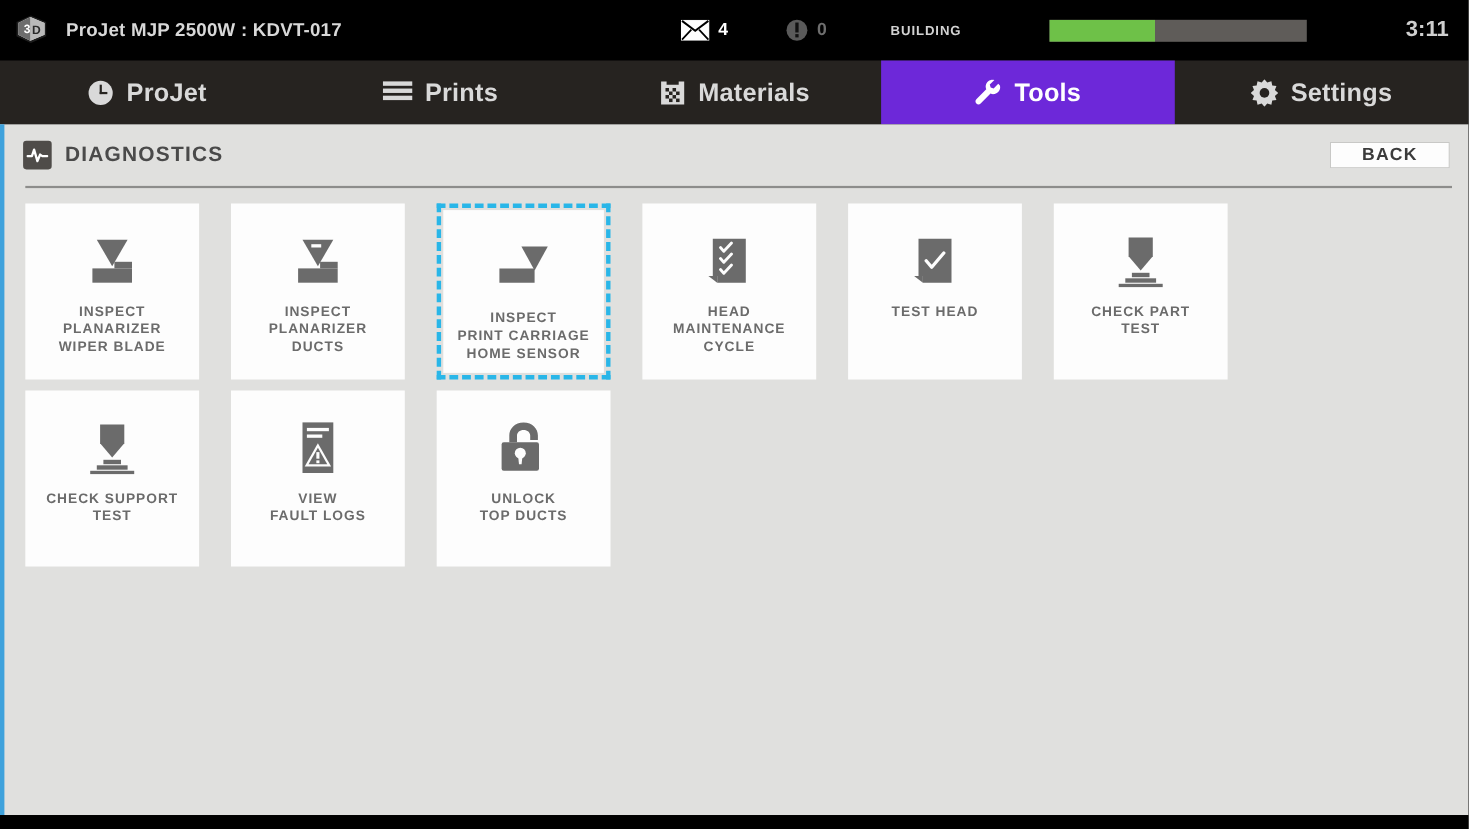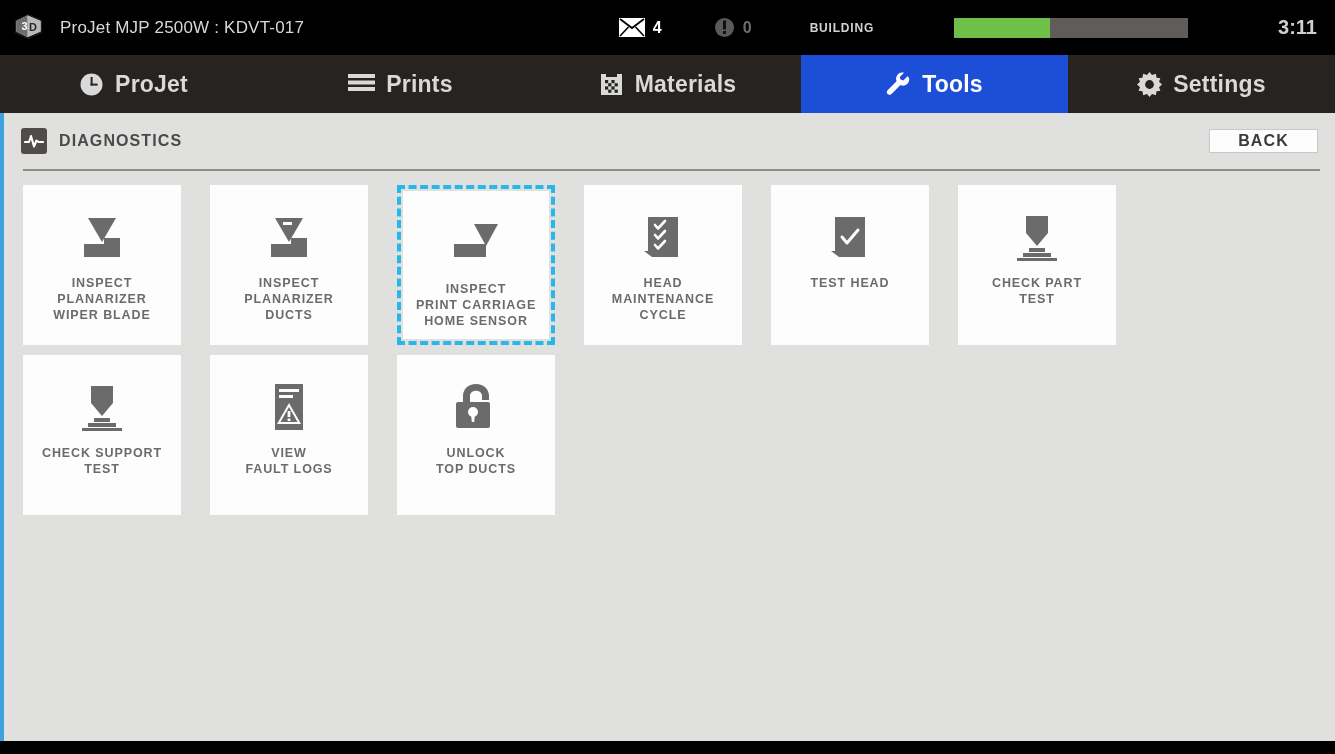--- a/index.html
+++ b/index.html
@@ -11,21 +11,21 @@
   }
   #app { position:relative; width:1335px; height:754px; background:#000; }
 
   
   .titlebar {
     position:absolute; left:0; top:0; width:1335px; height:55px;
     background:#000; display:flex; align-items:center;
   }
   .logo { width:34px; height:34px; margin-left:12px; flex:0 0 auto; }
   .title-text {
-    margin-left:14px; color:#d8d8d8; font-size:17px; font-weight:normal;
+    margin-left:14px; color:#d8d8d8; font-size:17px; font-weight:bold;
     letter-spacing:0.2px; white-space:nowrap;
   }
   .status-group { display:flex; align-items:center; margin-left:auto; }
   .stat { display:flex; align-items:center; margin-right:0; }
   .stat .glyph { display:flex; align-items:center; justify-content:center; }
   .stat .count { font-size:16px; font-weight:bold; margin-left:8px; }
   .count-mail { color:#ffffff; }
   .count-alert { color:#6e6e6e; }
   .build-state {
     color:#d2d2d2; font-size:12px; font-weight:bold; letter-spacing:0.8px;
@@ -61,21 +61,21 @@
   }
   .subheader {
     position:relative; height:56px; display:flex; align-items:center;
     padding:0 17px 0 17px;
   }
   .sub-ico {
     width:26px; height:26px; background:#4f4c49; border-radius:3px;
     display:flex; align-items:center; justify-content:center; flex:0 0 auto;
   }
   .sub-title {
-    margin-left:12px; color:#4a4a4a; font-size:16px; font-weight:bold;
+    margin-left:12px; color:#4a4a4a; font-size:19px; font-weight:bold;
     letter-spacing:1.1px;
   }
   .back-btn {
     margin-left:auto; width:109px; height:24px; background:#fdfdfd;
     border:1px solid #c8c8c6; display:flex; align-items:center;
     justify-content:center; color:#3b3b3b; font-size:16px; font-weight:bold;
     letter-spacing:1.1px; cursor:pointer;
   }
   .divider {
     position:absolute; left:19px; top:56px; width:1297px; height:2px;
@@ -207,21 +207,21 @@
             <rect x="6" y="14.4" width="3.2" height="3.2"></rect>
             <rect x="12.4" y="14.4" width="3.2" height="3.2"></rect>
             <rect x="9.2" y="17.6" width="3.2" height="3.2"></rect>
             <rect x="15.6" y="17.6" width="3.2" height="3.2"></rect>
           </g>
         </svg>
       </span>
       <span class="tab-label">Materials</span>
     </div>
 
-    <div class="tab active" style="background: #1d4ed8;">
+    <div class="tab active" style="background: #6d28d9;">
       <span class="tab-ico">
         <svg width="25" height="25" viewBox="0 0 25 25">
           <path d="M21.5 4.2 L17.3 8.4 L14.6 7.6 L13.8 4.9 L18 0.7
                    C14.6 -0.3 11 1.9 10.2 5.4 C9.9 6.8 10.1 8.1 10.6 9.2
                    L1.6 18.2 C0.5 19.3 0.5 21 1.6 22.1 C2.7 23.2 4.4 23.2 5.5 22.1
                    L14.5 13.1 C15.6 13.6 16.9 13.8 18.3 13.5
                    C21.8 12.7 24 9.1 23 5.7 Z" fill="#ffffff"></path>
         </svg>
       </span>
       <span class="tab-label">Tools</span>

